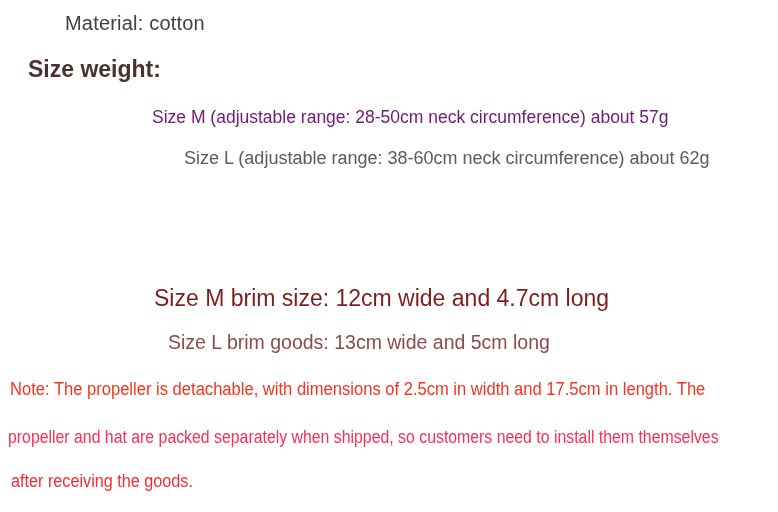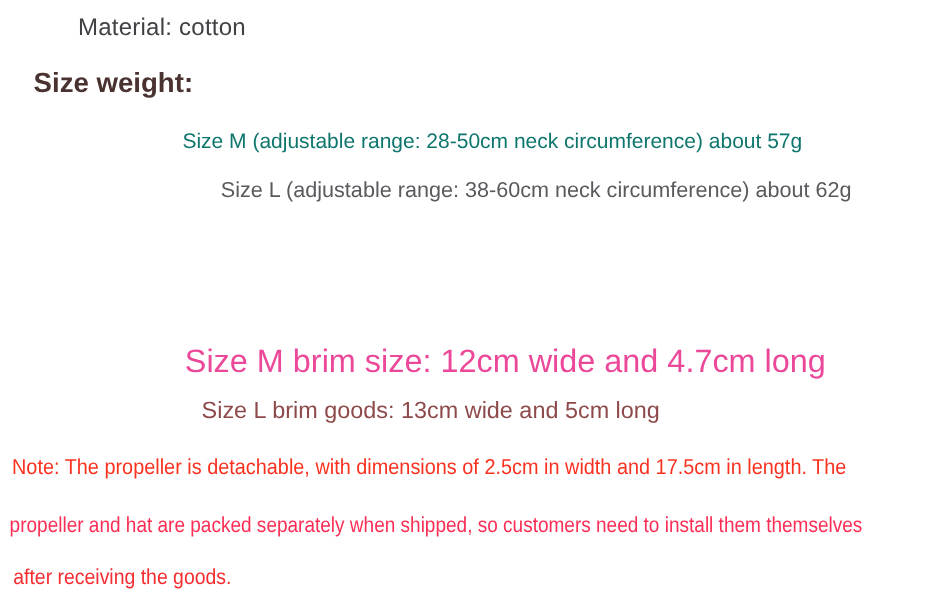--- a/index.html
+++ b/index.html
@@ -34,37 +34,37 @@
     margin-left: 14px;
   }
   .weight-s {
     left: 173px; top: 63px;
     font-size: 18px;
     color: #5c413f;
   }
   .weight-m {
     left: 152px; top: 107px;
     font-size: 17.5px;
-    color: #0f766e;
+    color: #701a75;
   }
   .weight-l {
     left: 168px; top: 148px;
     font-size: 18px;
     color: #595a5d;
     margin-left: 16px;
   }
   .brim-s {
     left: 155px; top: 239px;
     font-size: 20px;
     color: #9a474a;
   }
   .brim-m {
     left: 154px; top: 285px;
-    font-size: 27px;
-    color: #ec4899;
+    font-size: 23px;
+    color: #7f1d1d;
   }
   .brim-l {
     left: 168px; top: 331px;
     font-size: 19.5px;
     color: #8e4a4b;
   }
   .note-line {
     font-size: 18px;
     transform-origin: left center;
   }

